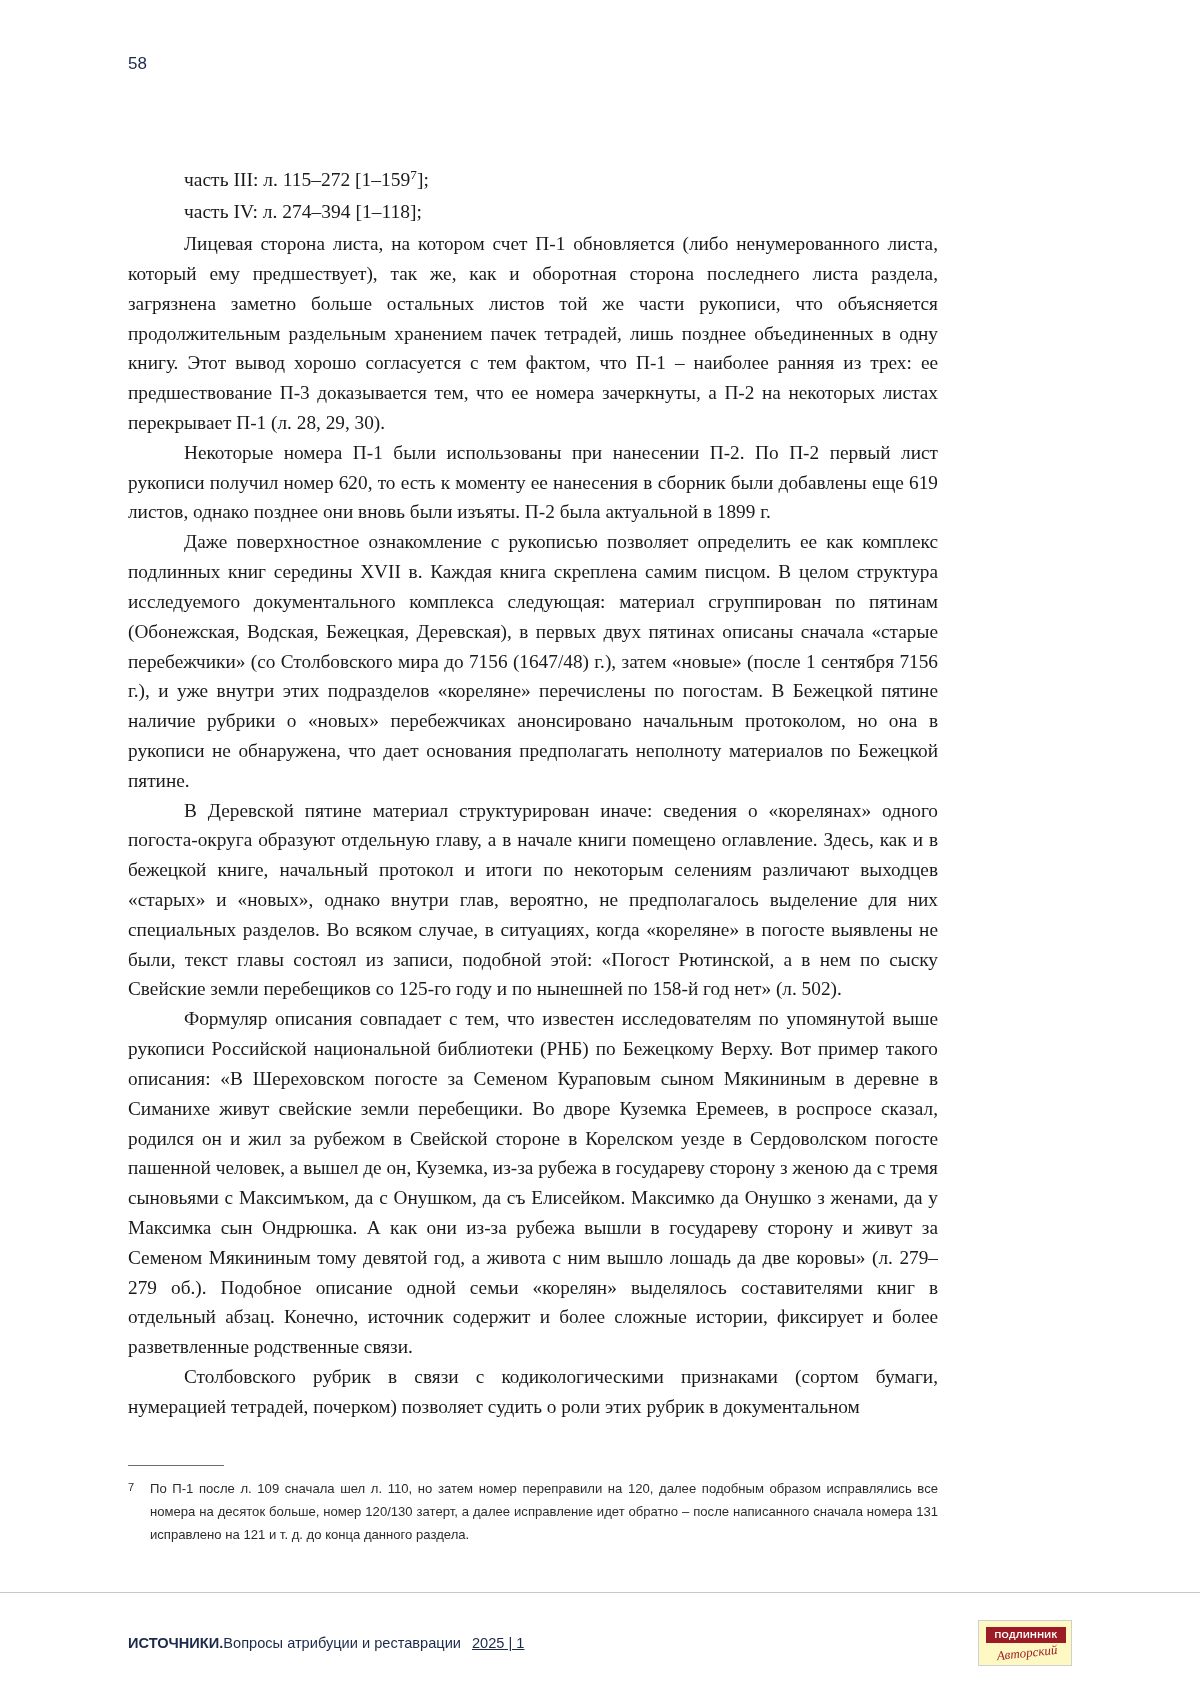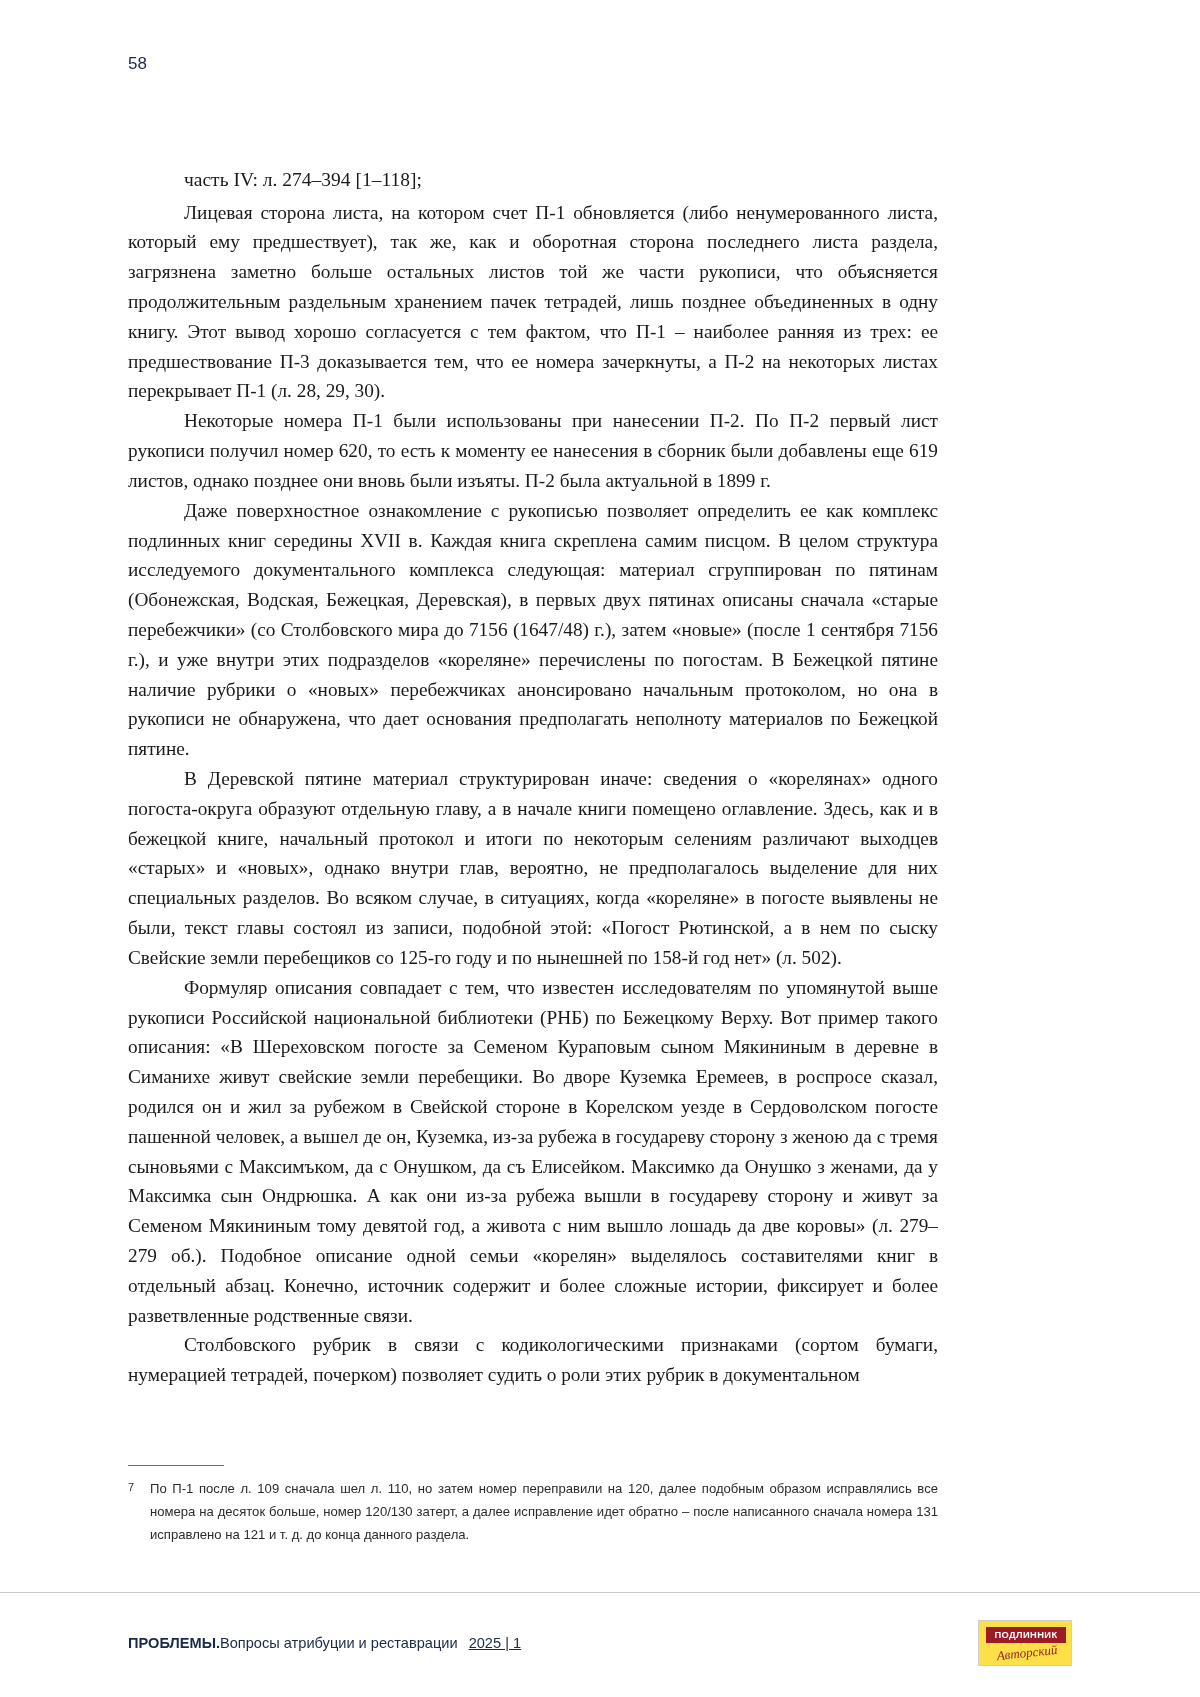--- a/index.html
+++ b/index.html
@@ -146,21 +146,21 @@
   }
   .footer-text .year {
     margin-left: 11px;
     text-decoration: underline;
   }
   .logo {
     width: 94px;
     height: 46px;
     border: 1px solid #cfcfcf;
     position: relative;
-    background: #fde047;
+    background: #fef9c3;
     box-sizing: border-box;
   }
   .logo-band {
     position: absolute;
     left: 7px;
     top: 6px;
     width: 80px;
     height: 16px;
     background: #9b1c24;
   }
@@ -194,20 +194,21 @@
 
   <div class="header">
     <div class="header-row">
       <div class="page-number">58</div>
     </div>
   </div>
 
   <div class="content">
 
     <div class="verse-block">
+      <div><span>часть III: л. 115–272 [1–159</span><sup class="fn">7</sup><span>];</span></div>
       <div>часть IV: л. 274–394 [1–118];</div>
     </div>
 
     <p class="body-par">Лицевая сторона листа, на котором счет П-1 обновляется (либо ненумерованного листа, который ему предшествует), так же, как и оборотная сторона последнего листа раздела, загрязнена заметно больше остальных листов той же части рукописи, что объясняется продолжительным раздельным хранением пачек тетрадей, лишь позднее объединенных в одну книгу. Этот вывод хорошо согласуется с тем фактом, что П-1 – наиболее ранняя из трех: ее предшествование П-3 доказывается тем, что ее номера зачеркнуты, а П-2 на некоторых листах перекрывает П-1 (л. 28, 29, 30).</p>
     <p class="body-par">Некоторые номера П-1 были использованы при нанесении П-2. По П-2 первый лист рукописи получил номер 620, то есть к моменту ее нанесения в сборник были добавлены еще 619 листов, однако позднее они вновь были изъяты. П-2 была актуальной в 1899 г.</p>
     <p class="body-par">Даже поверхностное ознакомление с рукописью позволяет определить ее как комплекс подлинных книг середины XVII в. Каждая книга скреплена самим писцом. В целом структура исследуемого документального комплекса следующая: материал сгруппирован по пятинам (Обонежская, Водская, Бежецкая, Деревская), в первых двух пятинах описаны сначала «старые перебежчики» (со Столбовского мира до 7156 (1647/48) г.), затем «новые» (после 1 сентября 7156 г.), и уже внутри этих подразделов «кореляне» перечислены по погостам. В Бежецкой пятине наличие рубрики о «новых» перебежчиках анонсировано начальным протоколом, но она в рукописи не обнаружена, что дает основания предполагать неполноту материалов по Бежецкой пятине.</p>
     <p class="body-par">В Деревской пятине материал структурирован иначе: сведения о «корелянах» одного погоста-округа образуют отдельную главу, а в начале книги помещено оглавление. Здесь, как и в бежецкой книге, начальный протокол и итоги по некоторым селениям различают выходцев «старых» и «новых», однако внутри глав, вероятно, не предполагалось выделение для них специальных разделов. Во всяком случае, в ситуациях, когда «кореляне» в погосте выявлены не были, текст главы состоял из записи, подобной этой: «Погост Рютинской, а в нем по сыску Свейские земли перебещиков со 125-го году и по нынешней по 158-й год нет» (л. 502).</p>
     <p class="body-par">Формуляр описания совпадает с тем, что известен исследователям по упомянутой выше рукописи Российской национальной библиотеки (РНБ) по Бежецкому Верху. Вот пример такого описания: «В Шереховском погосте за Семеном Кураповым сыном Мякининым в деревне в Симанихе живут свейские земли перебещики. Во дворе Кузем­ка Еремеев, в роспросе сказал, родился он и жил за рубежом в Свейской стороне в Корелском уезде в Сердоволском погосте пашенной человек, а вышел де он, Куземка, из-за рубежа в государеву сторону з женою да с тремя сыновьями с Максимъком, да с Онушком, да съ Елисейком. Максимко да Онушко з женами, да у Максимка сын Ондрюшка. А как они из-за рубежа вышли в государеву сторону и живут за Семеном Мякининым тому девятой год, а живота с ним вышло лошадь да две коровы» (л. 279–279 об.). Подобное описание одной семьи «корелян» выделялось составителями книг в отдельный абзац. Конечно, источник содержит и более сложные истории, фиксирует и более разветвленные родственные связи.</p>
     <p class="body-par">Столбовского рубрик в связи с кодикологическими признаками (сортом бумаги, нумерацией тетрадей, почерком) позволяет судить о роли этих рубрик в документальном</p>
 
@@ -218,21 +219,21 @@
     <div class="fn-text">
       <span class="fn-marker">7</span>
       <span>По П-1 после л. 109 сначала шел л. 110, но затем номер переправили на 120, далее подобным образом исправлялись все номера на десяток больше, номер 120/130 затерт, а далее исправление идет обратно – после написанного сначала номера 131 исправлено на 121 и т. д. до конца данного раздела.</span>
     </div>
   </div>
 
   <div class="footer-rule"></div>
 
   <div class="footer">
     <div class="footer-text">
-      <span class="brand">ПРОБЛЕМЫ.</span><span>Вопросы атрибуции и реставрации</span><span class="year">2025 | 1</span>
+      <span class="brand">ИСТОЧНИКИ.</span><span>Вопросы атрибуции и реставрации</span><span class="year">2025 | 1</span>
     </div>
     <div class="logo">
       <div class="logo-band">
           <span>ПОДЛИННИК</span>
         </div>
       <div class="logo-script">Авторский</div>
     </div>
   </div>
 
 </div>

